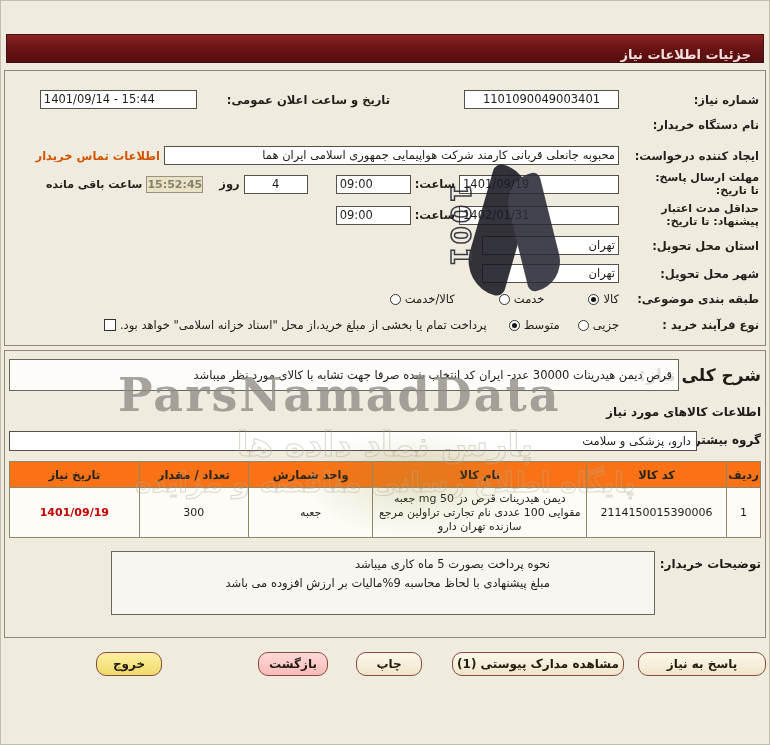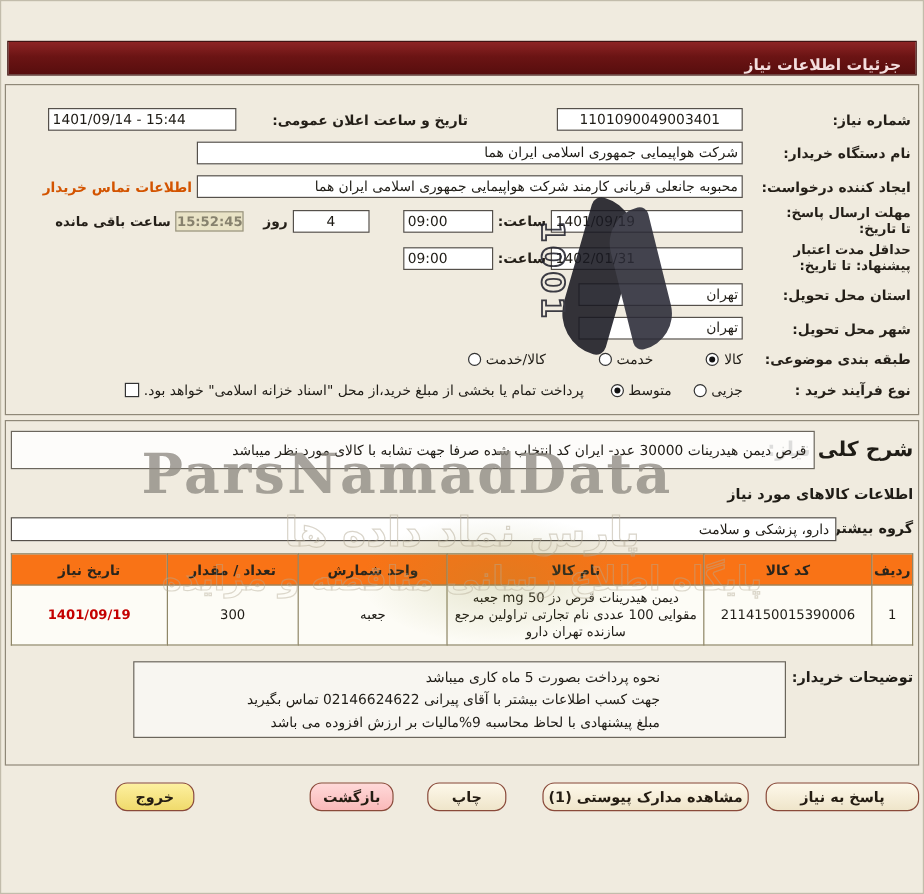--- a/index.html
+++ b/index.html
@@ -148,21 +148,20 @@
 
     <div class="r rA">
       <span class="lblcol">شماره نیاز:</span>
       <div class="box ltr w155" style="margin-left:70px">1101090049003401</div>
       <span class="lbl" style="margin-left:26px">تاریخ و ساعت اعلان عمومی:</span>
       <div class="box ltr w157">1401/09/14 - 15:44</div>
     </div>
 
     <div class="r rB">
       <span class="lblcol">نام دستگاه خریدار:</span>
-      <div class="box w455">شرکت هواپیمایی جمهوری اسلامی ایران هما</div>
     </div>
 
     <div class="r rC">
       <span class="lblcol">ایجاد کننده درخواست:</span>
       <div class="box w455">محبوبه جانعلی قربانی کارمند شرکت هواپیمایی جمهوری اسلامی ایران هما</div>
       <span class="contact-link">اطلاعات تماس خریدار</span>
     </div>
 
     <div class="r rD">
       <span class="lblcol"><span class="wrap2">مهلت ارسال پاسخ: تا تاریخ:</span></span>
@@ -260,21 +259,20 @@
           <td>جعبه</td>
           <td>300</td>
           <td class="gdate">1401/09/19</td>
         </tr>
       </tbody>
     </table>
 
     <span class="comments-label">توضیحات خریدار:</span>
     <div class="comments-box">
       <div class="cline">نحوه پرداخت بصورت 5 ماه کاری میباشد</div>
-      <div class="cline">جهت کسب اطلاعات بیشتر با آقای پیرانی 02146624622 تماس بگیرید</div>
       <div class="cline">مبلغ پیشنهادی با لحاظ محاسبه 9%مالیات بر ارزش افزوده می باشد</div>
     </div>
   </div>
 
   <div class="btn-row">
     <div class="btn btn-reply">پاسخ به نیاز</div>
     <div class="btn btn-attach">مشاهده مدارک پیوستی (1)</div>
     <div class="btn btn-print">چاپ</div>
     <div class="btn btn-back">بازگشت</div>
     <div class="btn btn-exit">خروج</div>

